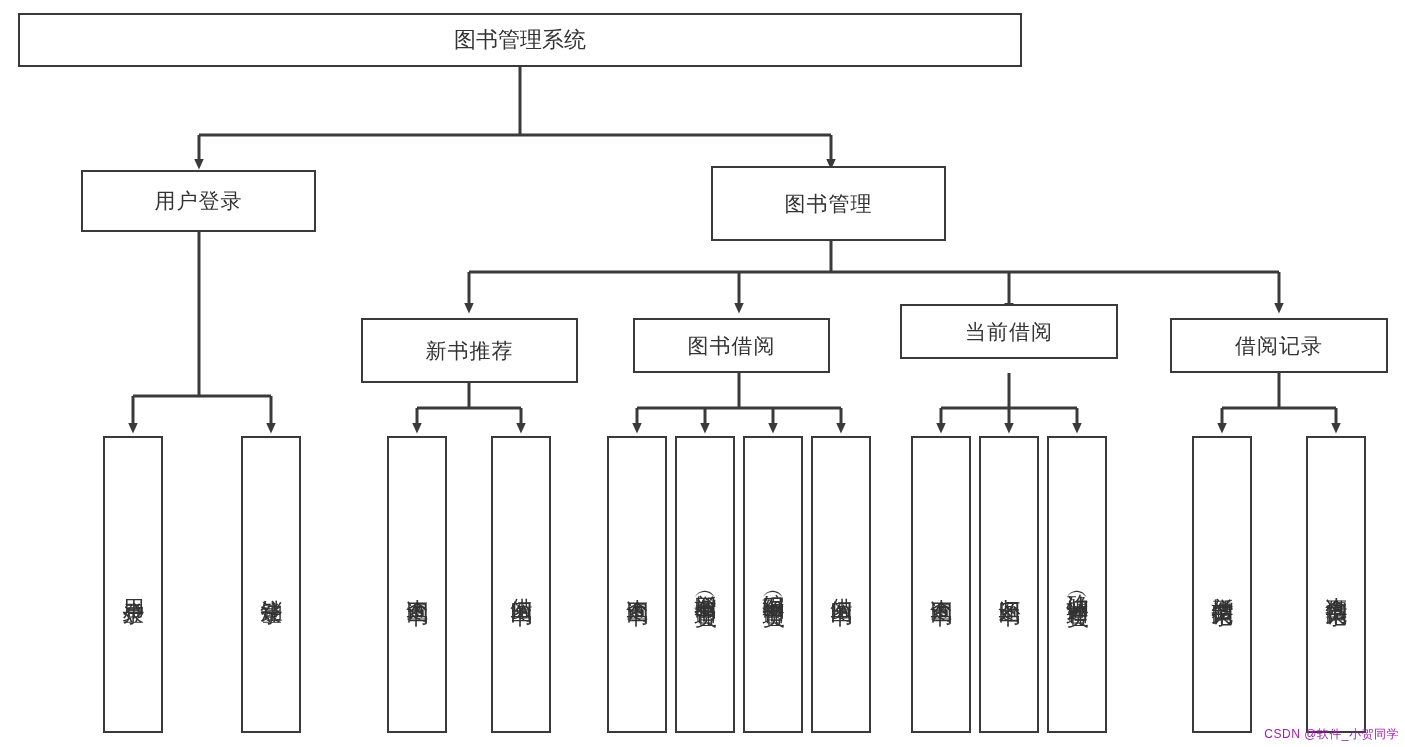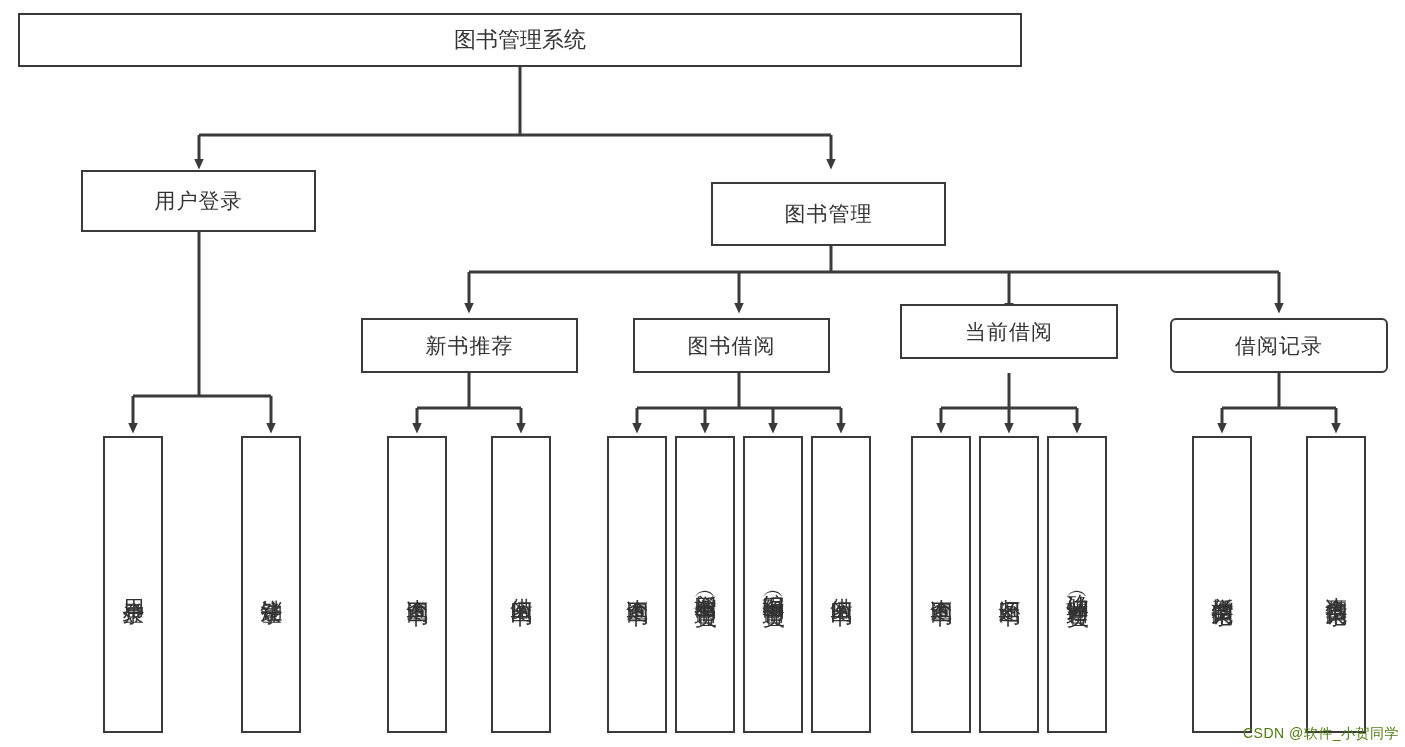--- a/index.html
+++ b/index.html
@@ -4,21 +4,21 @@
 <style>
   html,body{margin:0;padding:0;background:#ffffff;}
   body{font-family:"Liberation Sans","DejaVu Sans",sans-serif;}
   #stage{position:relative;width:1405px;height:747px;background:#ffffff;overflow:hidden;}
   #wires{position:absolute;left:0;top:0;width:1405px;height:747px;}
   .node{position:absolute;box-sizing:border-box;background:#ffffff;border:2.5px solid #3a3a3a;display:flex;align-items:center;justify-content:center;color:#333333;}
   .node.h{font-size:21px;letter-spacing:1px;}
   .node.root{font-size:22px;}
   .leaf{position:absolute;box-sizing:border-box;background:#ffffff;border:2.5px solid #3a3a3a;display:flex;align-items:center;justify-content:center;}
   .vtext{writing-mode:vertical-rl;text-orientation:upright;font-size:22px;line-height:1.22;letter-spacing:2px;color:#333333;white-space:nowrap;}
-  .wm{position:absolute;right:6px;bottom:4px;font-size:14px;color:#4d7c0f;letter-spacing:.5px;}
+  .wm{position:absolute;right:6px;bottom:4px;font-size:12px;color:#a21caf;letter-spacing:.5px;}
 </style>
 </head>
 <body>
 
 <div id="stage">
 
   <svg id="wires" viewBox="0 0 1405 747">
     <defs>
       <marker id="ar" markerWidth="12" markerHeight="12" refX="1.5" refY="5" orient="auto" markerUnits="userSpaceOnUse">
         <path d="M0,0 L0,10 L11,5 z" fill="#3a3a3a"></path>
@@ -68,34 +68,34 @@
     </g>
   </svg>
 
   <div class="node root" style="left:18px;top:13px;width:1004px;height:54px;">
     <span>图书管理系统</span>
   </div>
 
   <div class="node h" style="left:81px;top:170px;width:235px;height:62px;">
     <span>用户登录</span>
   </div>
-  <div class="node h" style="left:711px;top:182px;width:235px;height:64px;">
+  <div class="node h" style="left:711px;top:166px;width:235px;height:75px;">
     <span>图书管理</span>
   </div>
 
-  <div class="node h" style="left:361px;top:318px;width:217px;height:55px;text-align:center;">
+  <div class="node h" style="left:361px;top:318px;width:217px;height:65px;text-align:center;">
     <span>新书推荐</span>
   </div>
   <div class="node h" style="left:633px;top:318px;width:197px;height:55px;">
     <span>图书借阅</span>
   </div>
   <div class="node h" style="left:900px;top:304px;width:218px;height:55px;">
     <span>当前借阅</span>
   </div>
-  <div class="node h" style="left:1170px;top:318px;width:218px;height:55px;border-radius:6px;">
+  <div class="node h" style="left:1170px;top:318px;width:218px;height:55px;">
     <span>借阅记录</span>
   </div>
 
   <div class="leaf" style="left:103px;top:436px;width:60px;height:297px;">
     <span class="vtext">用户登录</span>
   </div>
   <div class="leaf" style="left:241px;top:436px;width:60px;height:297px;">
     <span class="vtext">注销登录</span>
   </div>
 

